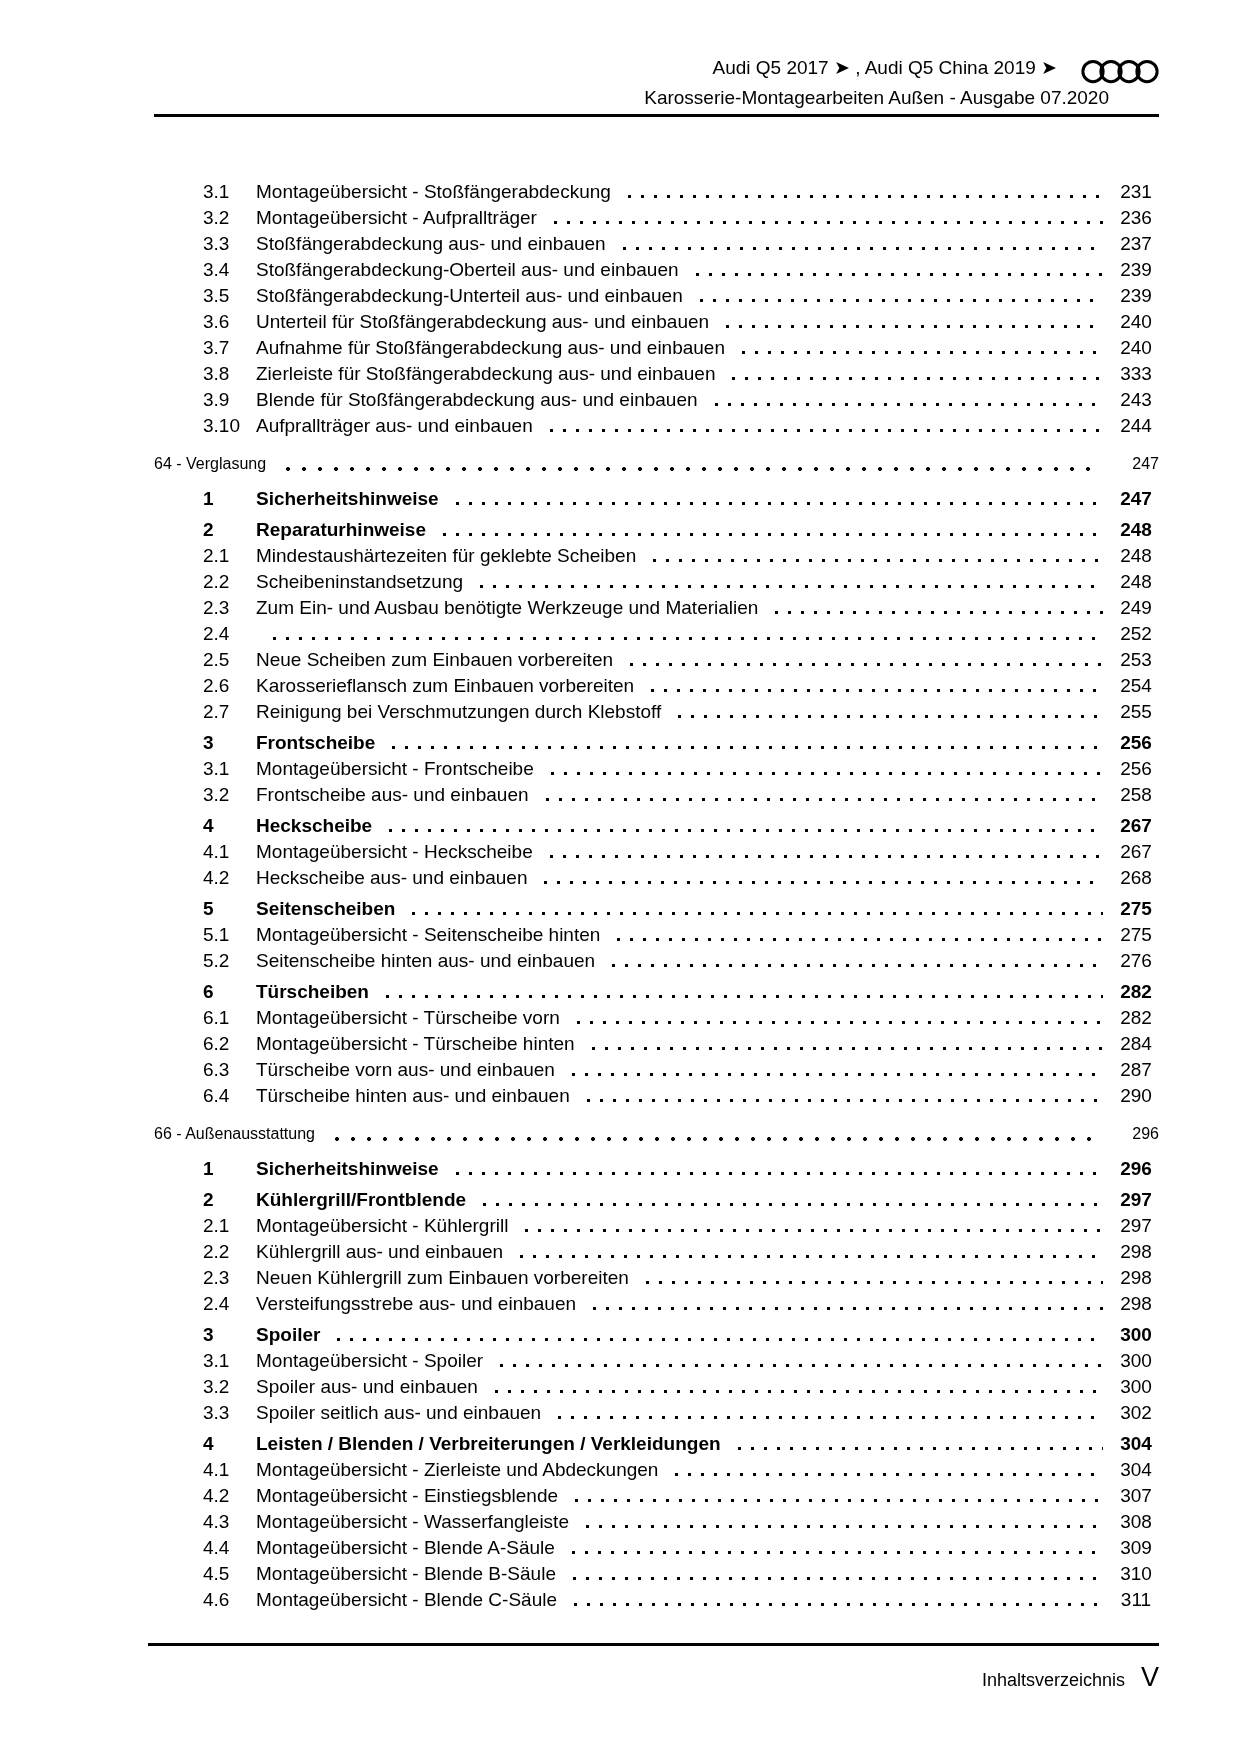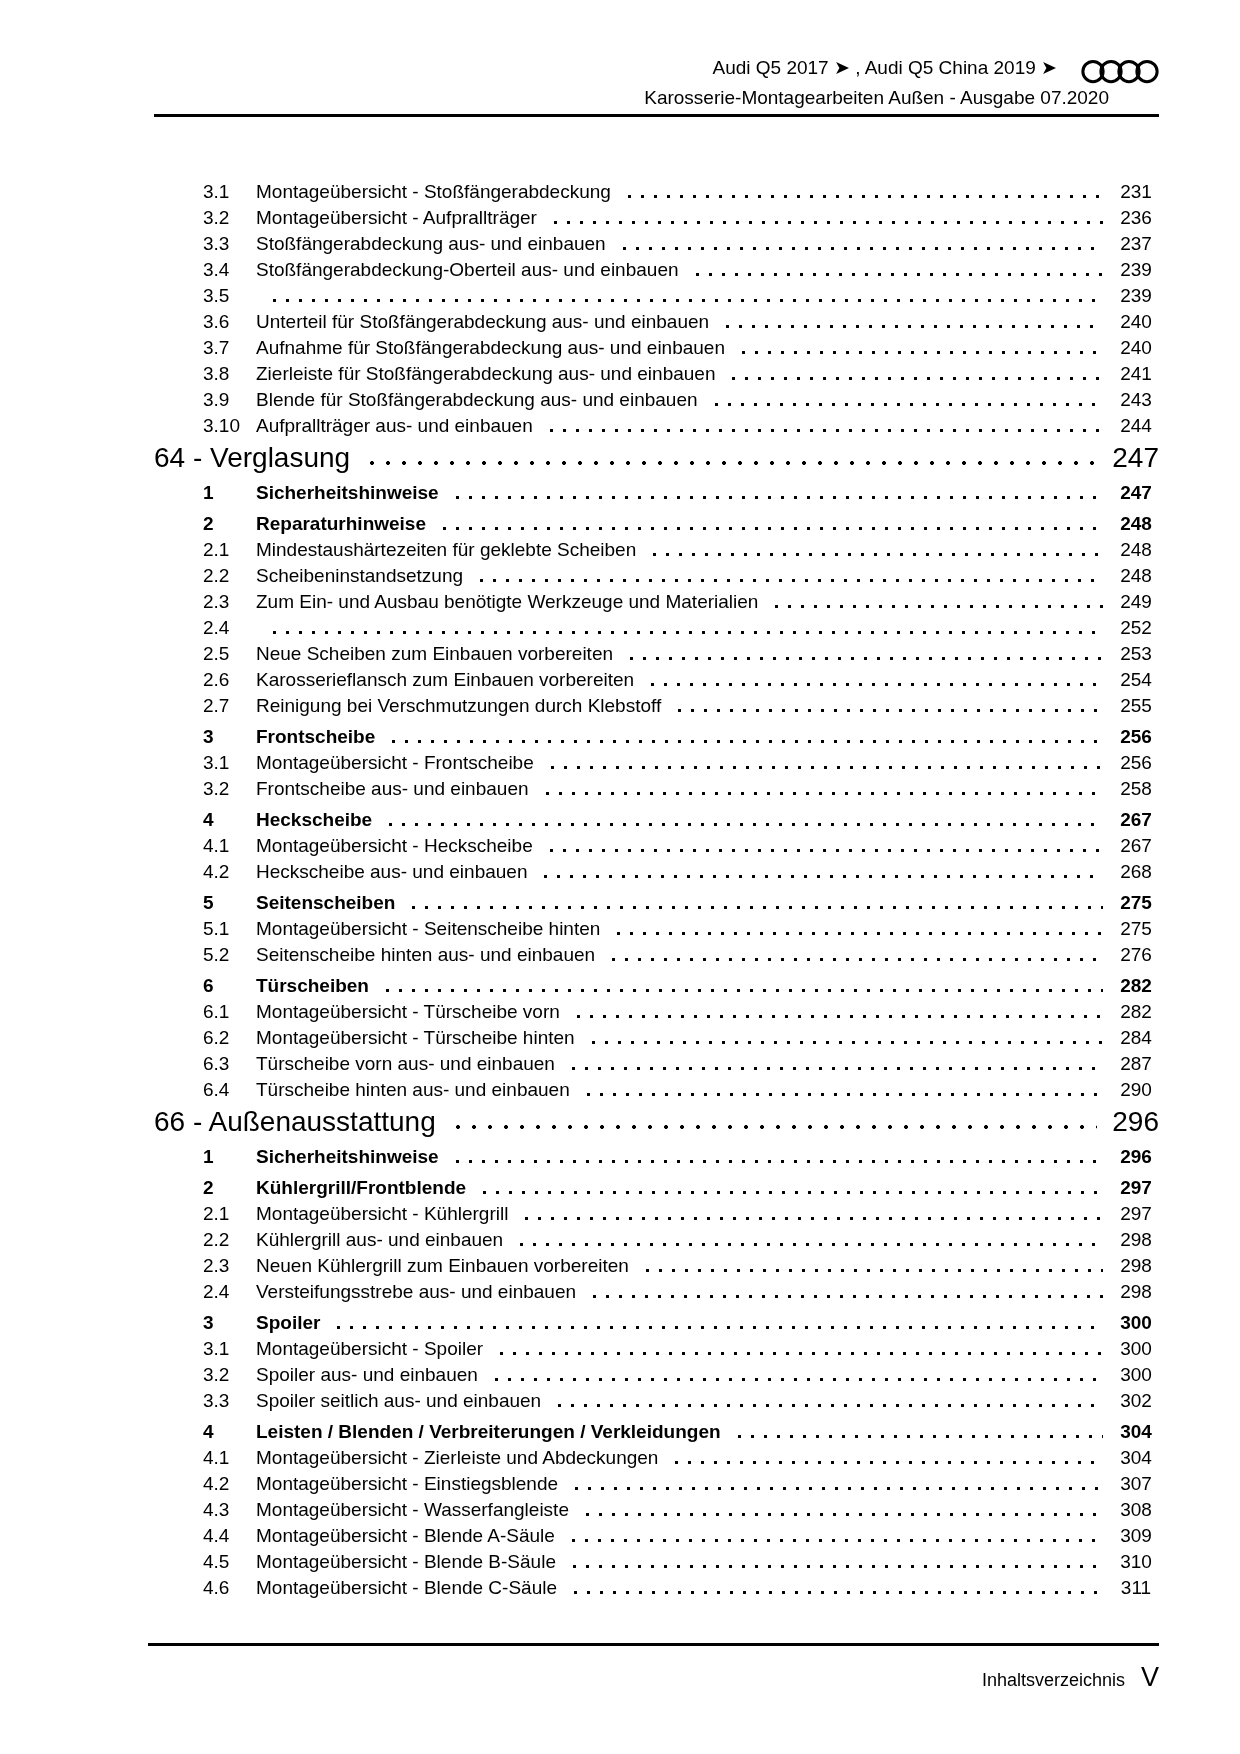--- a/index.html
+++ b/index.html
@@ -58,23 +58,23 @@
     background-size: 13px 13px;
     background-repeat: repeat-x;
     background-position: 0 11px;
     min-width: 20px;
   }
   .toc-page { flex: none; min-width: 46px; text-align: center; }
 
   .section-row {
     display: flex;
     align-items: flex-end;
-    font-size: 28px;
+    font-size: 16px;
     line-height: 34px;
-    margin-top: 2px;
+    margin-top: 8px;
     margin-bottom: 2px;
     white-space: nowrap;
   }
   .section-title { flex: none; }
   .section-row .leader {
     margin: 0 6px 0 14px;
     background-image: radial-gradient(circle, #000 1.8px, transparent 2.2px);
     background-size: 16px 16px;
     background-position: 0 14px;
   }
@@ -134,40 +134,41 @@
     <span class="toc-page">237</span>
   </div>
       <div class="toc-row">
     <span class="toc-num">3.4</span>
     <span class="toc-title">Stoßfängerabdeckung-Oberteil aus- und einbauen</span>
     <span class="leader"></span>
     <span class="toc-page">239</span>
   </div>
       <div class="toc-row">
     <span class="toc-num">3.5</span>
+    <span class="toc-title">Stoßfängerabdeckung-Unterteil aus- und einbauen</span>
     <span class="leader"></span>
     <span class="toc-page">239</span>
   </div>
       <div class="toc-row">
     <span class="toc-num">3.6</span>
     <span class="toc-title">Unterteil für Stoßfängerabdeckung aus- und einbauen</span>
     <span class="leader"></span>
     <span class="toc-page">240</span>
   </div>
       <div class="toc-row">
     <span class="toc-num">3.7</span>
     <span class="toc-title">Aufnahme für Stoßfängerabdeckung aus- und einbauen</span>
     <span class="leader"></span>
     <span class="toc-page">240</span>
   </div>
       <div class="toc-row">
     <span class="toc-num">3.8</span>
     <span class="toc-title">Zierleiste für Stoßfängerabdeckung aus- und einbauen</span>
     <span class="leader"></span>
-    <span class="toc-page">241</span>
+    <span class="toc-page">333</span>
   </div>
       <div class="toc-row">
     <span class="toc-num">3.9</span>
     <span class="toc-title">Blende für Stoßfängerabdeckung aus- und einbauen</span>
     <span class="leader"></span>
     <span class="toc-page">243</span>
   </div>
       <div class="toc-row">
     <span class="toc-num">3.10</span>
     <span class="toc-title">Aufprallträger aus- und einbauen</span>

